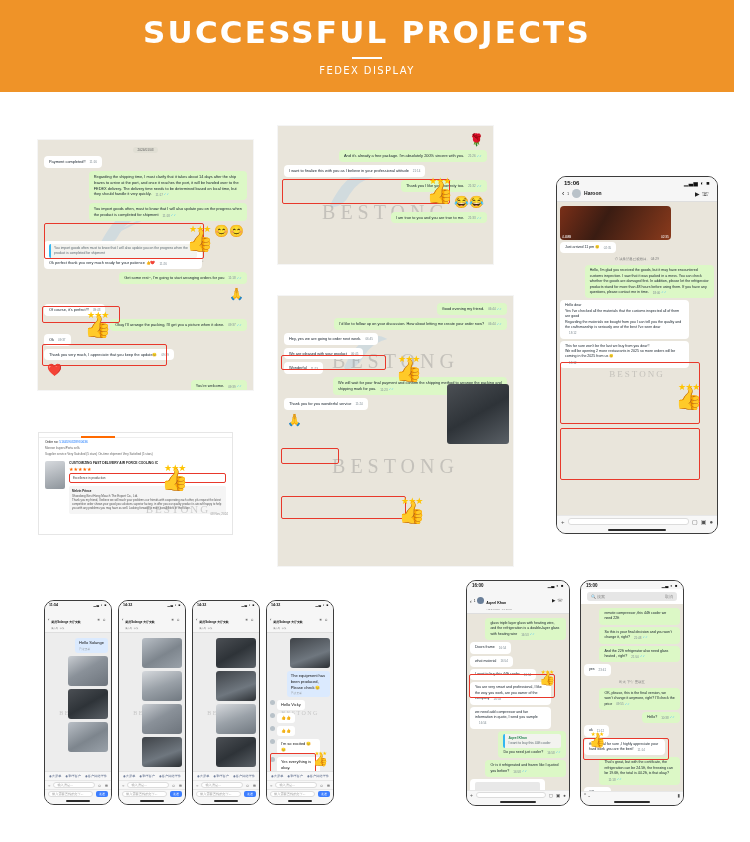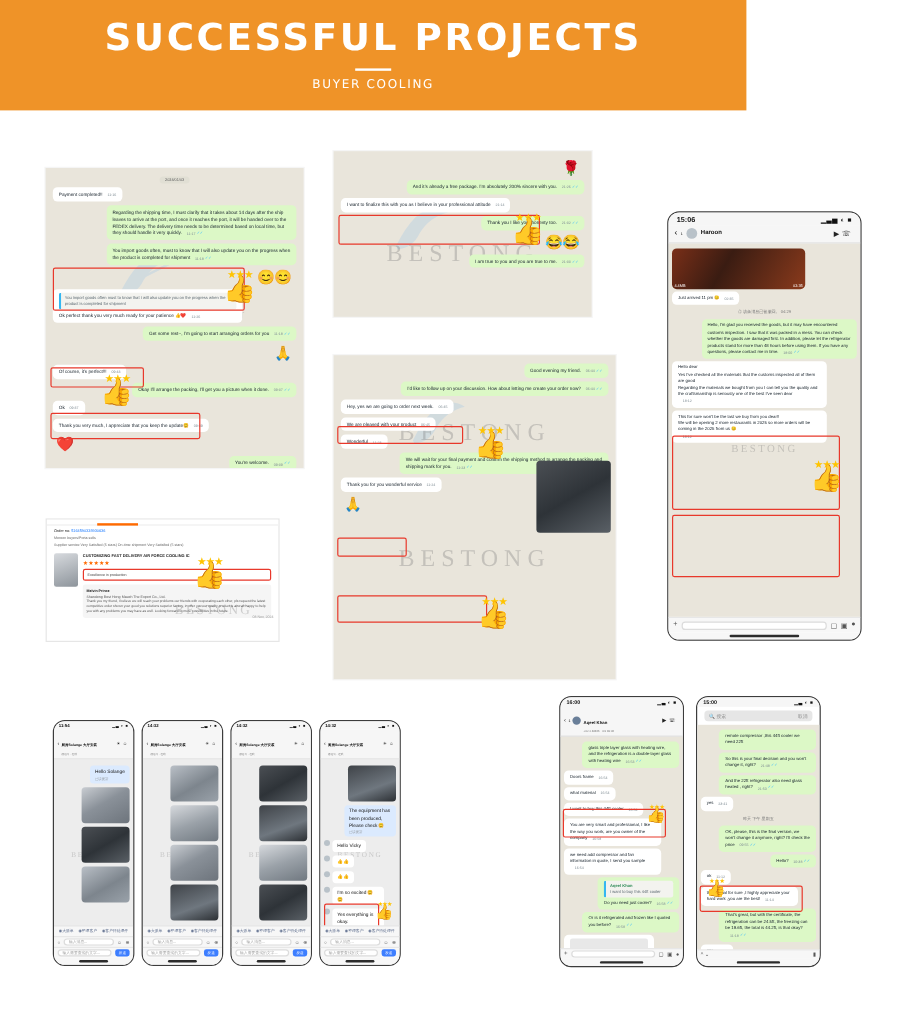--- a/index.html
+++ b/index.html
@@ -7,21 +7,21 @@
   html, body {
     width: 750px; height: 842px;
     background: #ffffff;
     font-family: "Liberation Sans", sans-serif;
     overflow: hidden;
   }
   #page { position: relative; width: 750px; height: 842px; background:#fff; }
 
   
   .banner {
-    position: absolute; left: 0; top: 0; width: 622px; height: 92px;
+    position: absolute; left: 0; top: 0; width: 734px; height: 92px;
     background: #ef9328;
     display: flex; flex-direction: column;
     align-items: center; justify-content: center;
   }
   .banner-title {
     color: #ffffff; font-size: 31px; font-weight: bold;
     letter-spacing: 2.2px; line-height: 1;
     font-family: "DejaVu Sans", sans-serif;
   }
   .banner-rule {
@@ -184,21 +184,21 @@
   .tiny { font-size:3px; }
 </style>
 </head>
 <body>
 
 <div id="page">
 
   <div class="banner">
     <div class="banner-title">SUCCESSFUL PROJECTS</div>
     <div class="banner-rule"></div>
-    <div class="banner-sub">BUYER COOLING</div>
+    <div class="banner-sub">FEDEX DISPLAY</div>
   </div>
 
   <div class="panel chat" style="left:38px; top:140px; width:215px; height:250px;">
     <div class="wm-logo" style="left:48px; top:55px;">
       <svg viewBox="0 0 100 100">
           <path d="M20 70 Q50 10 82 30 Q60 35 48 55 Q40 72 22 74 Z" fill="#9cc5e8"></path>
           <path d="M46 52 Q62 44 78 36" stroke="#9cc5e8" stroke-width="3" fill="none"></path>
         </svg>
     </div>
     <div class="wm" style="top:48%;">BESTONG</div>

